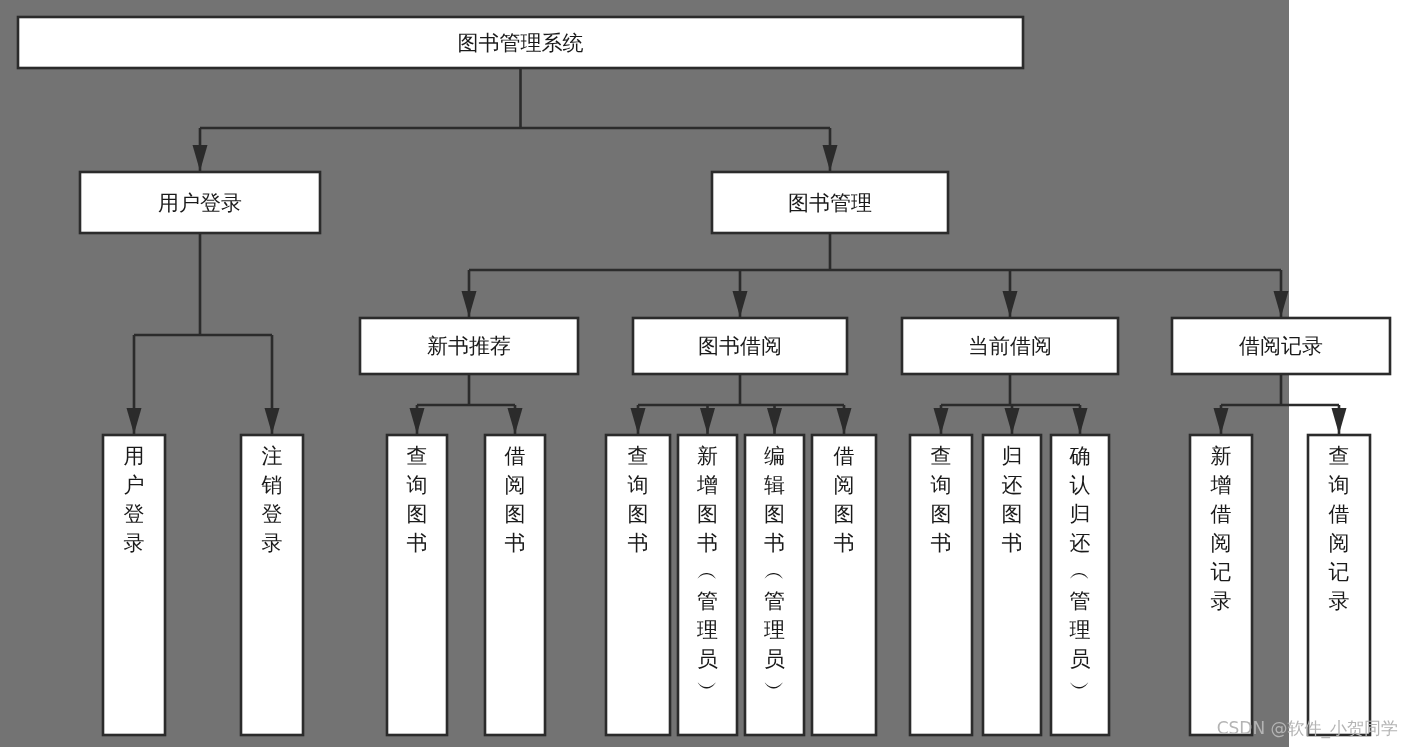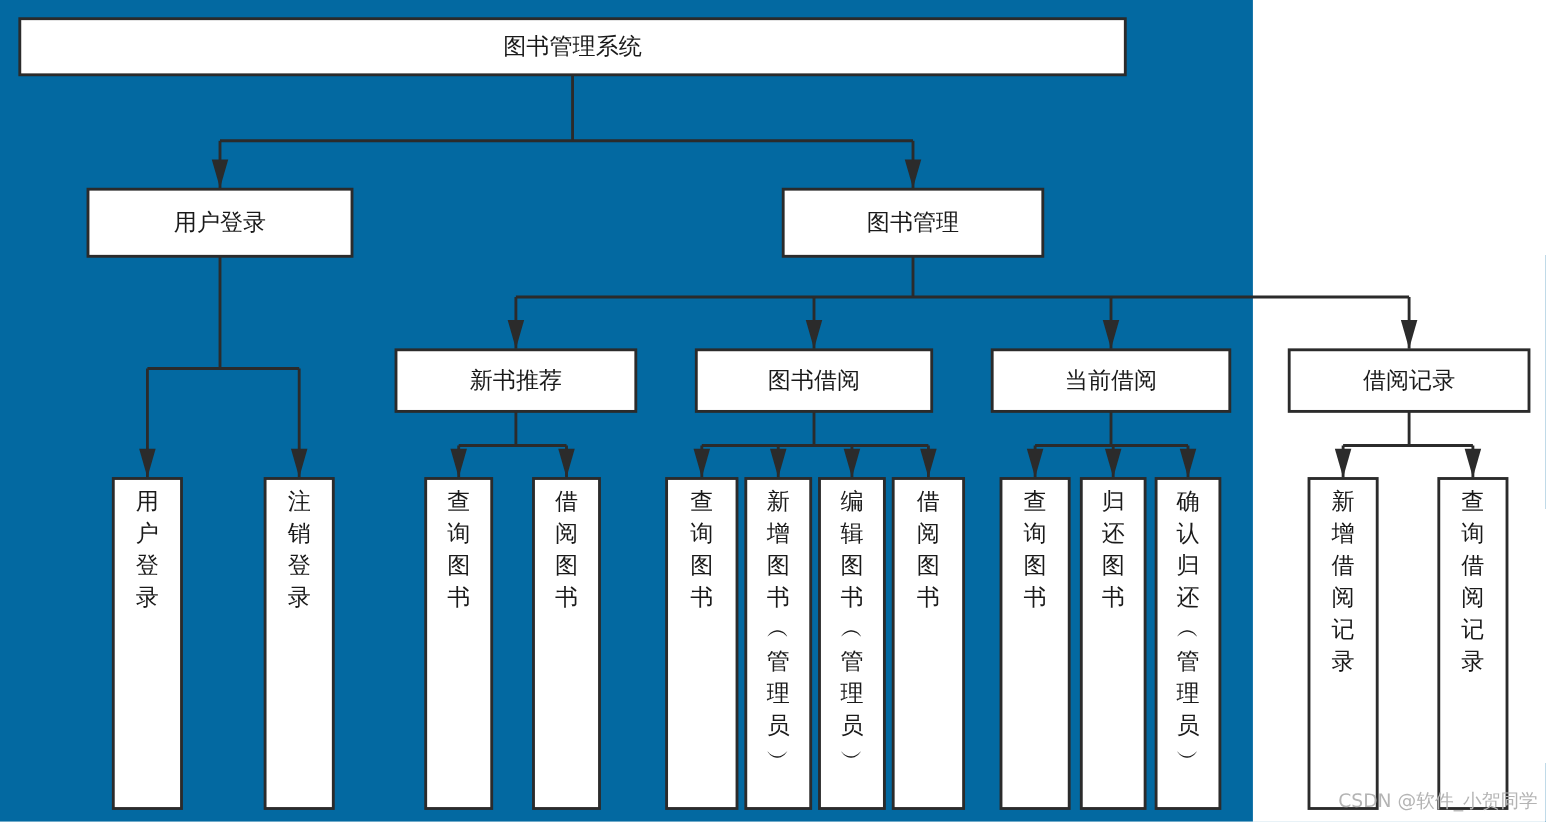--- a/index.html
+++ b/index.html
@@ -9,23 +9,23 @@
     background: #ffffff;
   }
   body {
     width: 1405px;
     height: 747px;
     font-family: "DejaVu Sans", "Liberation Sans", sans-serif;
     overflow: hidden;
   }
   #diagram-root {
     position: relative;
-    width: 1139px;
+    width: 1289px;
     height: 747px;
-    background: #0369a1;
+    background: #737373;
   }
   svg.diagram-canvas {
     position: absolute;
     left: 0;
     top: 0;
     width: 1405px;
     height: 747px;
   }
   .node-box {
     fill: #ffffff;

